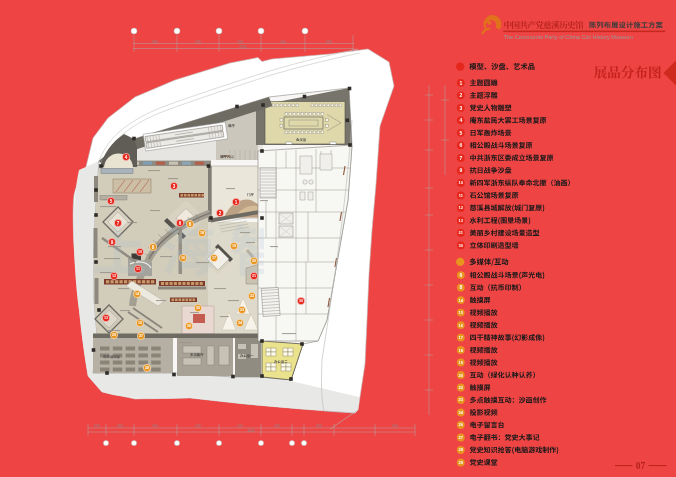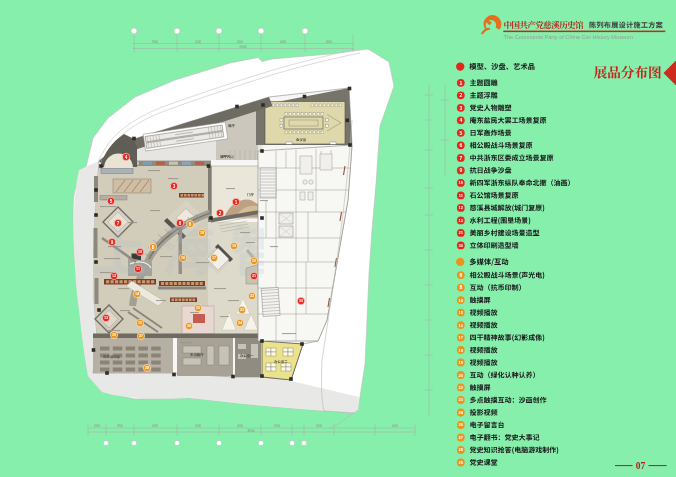--- a/index.html
+++ b/index.html
@@ -1,14 +1,14 @@
 <!DOCTYPE html>
 <html><head><meta charset="utf-8"><style>
 html,body{margin:0;padding:0;background:#fff;}
-.page{position:relative;width:676px;height:477px;background:#86efac;overflow:hidden;}
+.page{position:relative;width:676px;height:477px;background:#ef4444;overflow:hidden;}
 </style></head><body>
 <div class="page">
 <svg width="676" height="477" viewBox="0 0 676 477">
 <defs>
         <path id="q0" d="M403 -837V-81H43V40H958V-81H532V-428H887V-549H532V-837Z"></path>
         <path id="q1" d="M92 -753C151 -722 228 -673 266 -640L336 -731C296 -763 216 -807 158 -834ZM35 -468C91 -438 165 -391 198 -357L267 -448C231 -480 157 -523 100 -549ZM62 8 166 73C210 -25 256 -142 293 -249L201 -314C159 -197 102 -70 62 8ZM565 -451C590 -430 618 -402 639 -378H502L514 -473H599ZM430 -850C396 -739 336 -624 270 -552C298 -537 349 -505 373 -486C385 -501 397 -518 409 -536C405 -486 399 -432 392 -378H288V-270H377C366 -192 354 -119 342 -61H759C755 -46 750 -36 745 -30C734 -17 725 -14 708 -14C688 -14 649 -14 605 -18C622 9 633 52 635 80C683 83 731 83 761 78C795 73 820 64 843 32C855 16 866 -13 874 -61H948V-163H887L895 -270H973V-378H901L908 -525C909 -540 910 -576 910 -576H435C447 -597 459 -618 471 -641H946V-749H520C529 -773 538 -797 546 -821ZM538 -245C567 -222 600 -190 624 -163H474L488 -270H577ZM648 -473H796L792 -378H695L723 -397C706 -418 676 -448 648 -473ZM624 -270H786C783 -228 780 -193 776 -163H681L713 -185C693 -209 657 -243 624 -270Z"></path>
         <path id="q2" d="M647 -671H799V-501H647ZM535 -776V-395H918V-776ZM294 -98H709V-40H294ZM294 -185V-241H709V-185ZM177 -335V89H294V56H709V88H832V-335ZM234 -681V-638L233 -616H138C154 -635 169 -657 184 -681ZM143 -856C123 -781 85 -708 33 -660C53 -651 86 -632 110 -616H42V-522H209C183 -473 132 -423 30 -384C56 -364 90 -328 106 -304C197 -346 255 -396 291 -448C336 -416 391 -375 420 -350L505 -426C479 -444 379 -501 336 -522H502V-616H347L348 -636V-681H478V-774H229C237 -794 244 -814 249 -834Z"></path>
         <path id="q3" d="M102 -780C149 -718 200 -632 220 -576L333 -629C309 -685 259 -765 209 -825ZM780 -834C751 -765 699 -675 657 -618L758 -577C802 -631 855 -713 901 -791ZM110 -564V90H229V-453H776V-44C776 -31 772 -26 756 -26C740 -25 687 -25 639 -27C655 3 673 54 677 87C752 87 806 84 844 66C884 48 894 15 894 -42V-564H560V-850H437V-564ZM424 -283H576V-180H424ZM315 -383V-17H424V-80H687V-383Z"></path>
         <path id="q4" d="M326 96V95C347 82 383 73 603 25C603 1 607 -45 613 -75L444 -42V-198H547C614 -51 725 45 899 89C914 58 945 13 969 -10C902 -23 843 -44 794 -72C836 -94 883 -122 922 -150L852 -198H956V-299H769V-369H913V-469H769V-538H903V-807H129V-510C129 -350 122 -123 22 31C52 42 105 74 129 92C235 -73 251 -334 251 -510V-538H397V-469H271V-369H397V-299H250V-198H334V-94C334 -43 303 -14 282 -1C298 21 320 68 326 96ZM507 -369H657V-299H507ZM507 -469V-538H657V-469ZM661 -198H815C786 -176 750 -152 716 -131C695 -151 677 -174 661 -198ZM251 -705H782V-640H251Z"></path>
         <path id="q5" d="M661 -609C696 -564 736 -501 751 -459L861 -504C842 -544 803 -604 765 -647ZM100 -792V-500H215V-792ZM312 -837V-468H428V-837ZM172 -445V-122H292V-339H715V-135H841V-445ZM568 -852C544 -738 499 -621 441 -549C469 -535 520 -506 543 -489C575 -533 604 -592 630 -657H945V-762H665L683 -829ZM431 -304V-225C431 -160 402 -68 55 -6C84 19 119 63 134 89C360 39 468 -29 518 -97V-52C518 46 547 76 669 76C694 76 791 76 816 76C908 76 940 45 952 -71C921 -78 873 -95 849 -112C845 -35 838 -22 805 -22C781 -22 704 -22 686 -22C645 -22 638 -26 638 -52V-182H554C556 -196 557 -209 557 -222V-304Z"></path>

